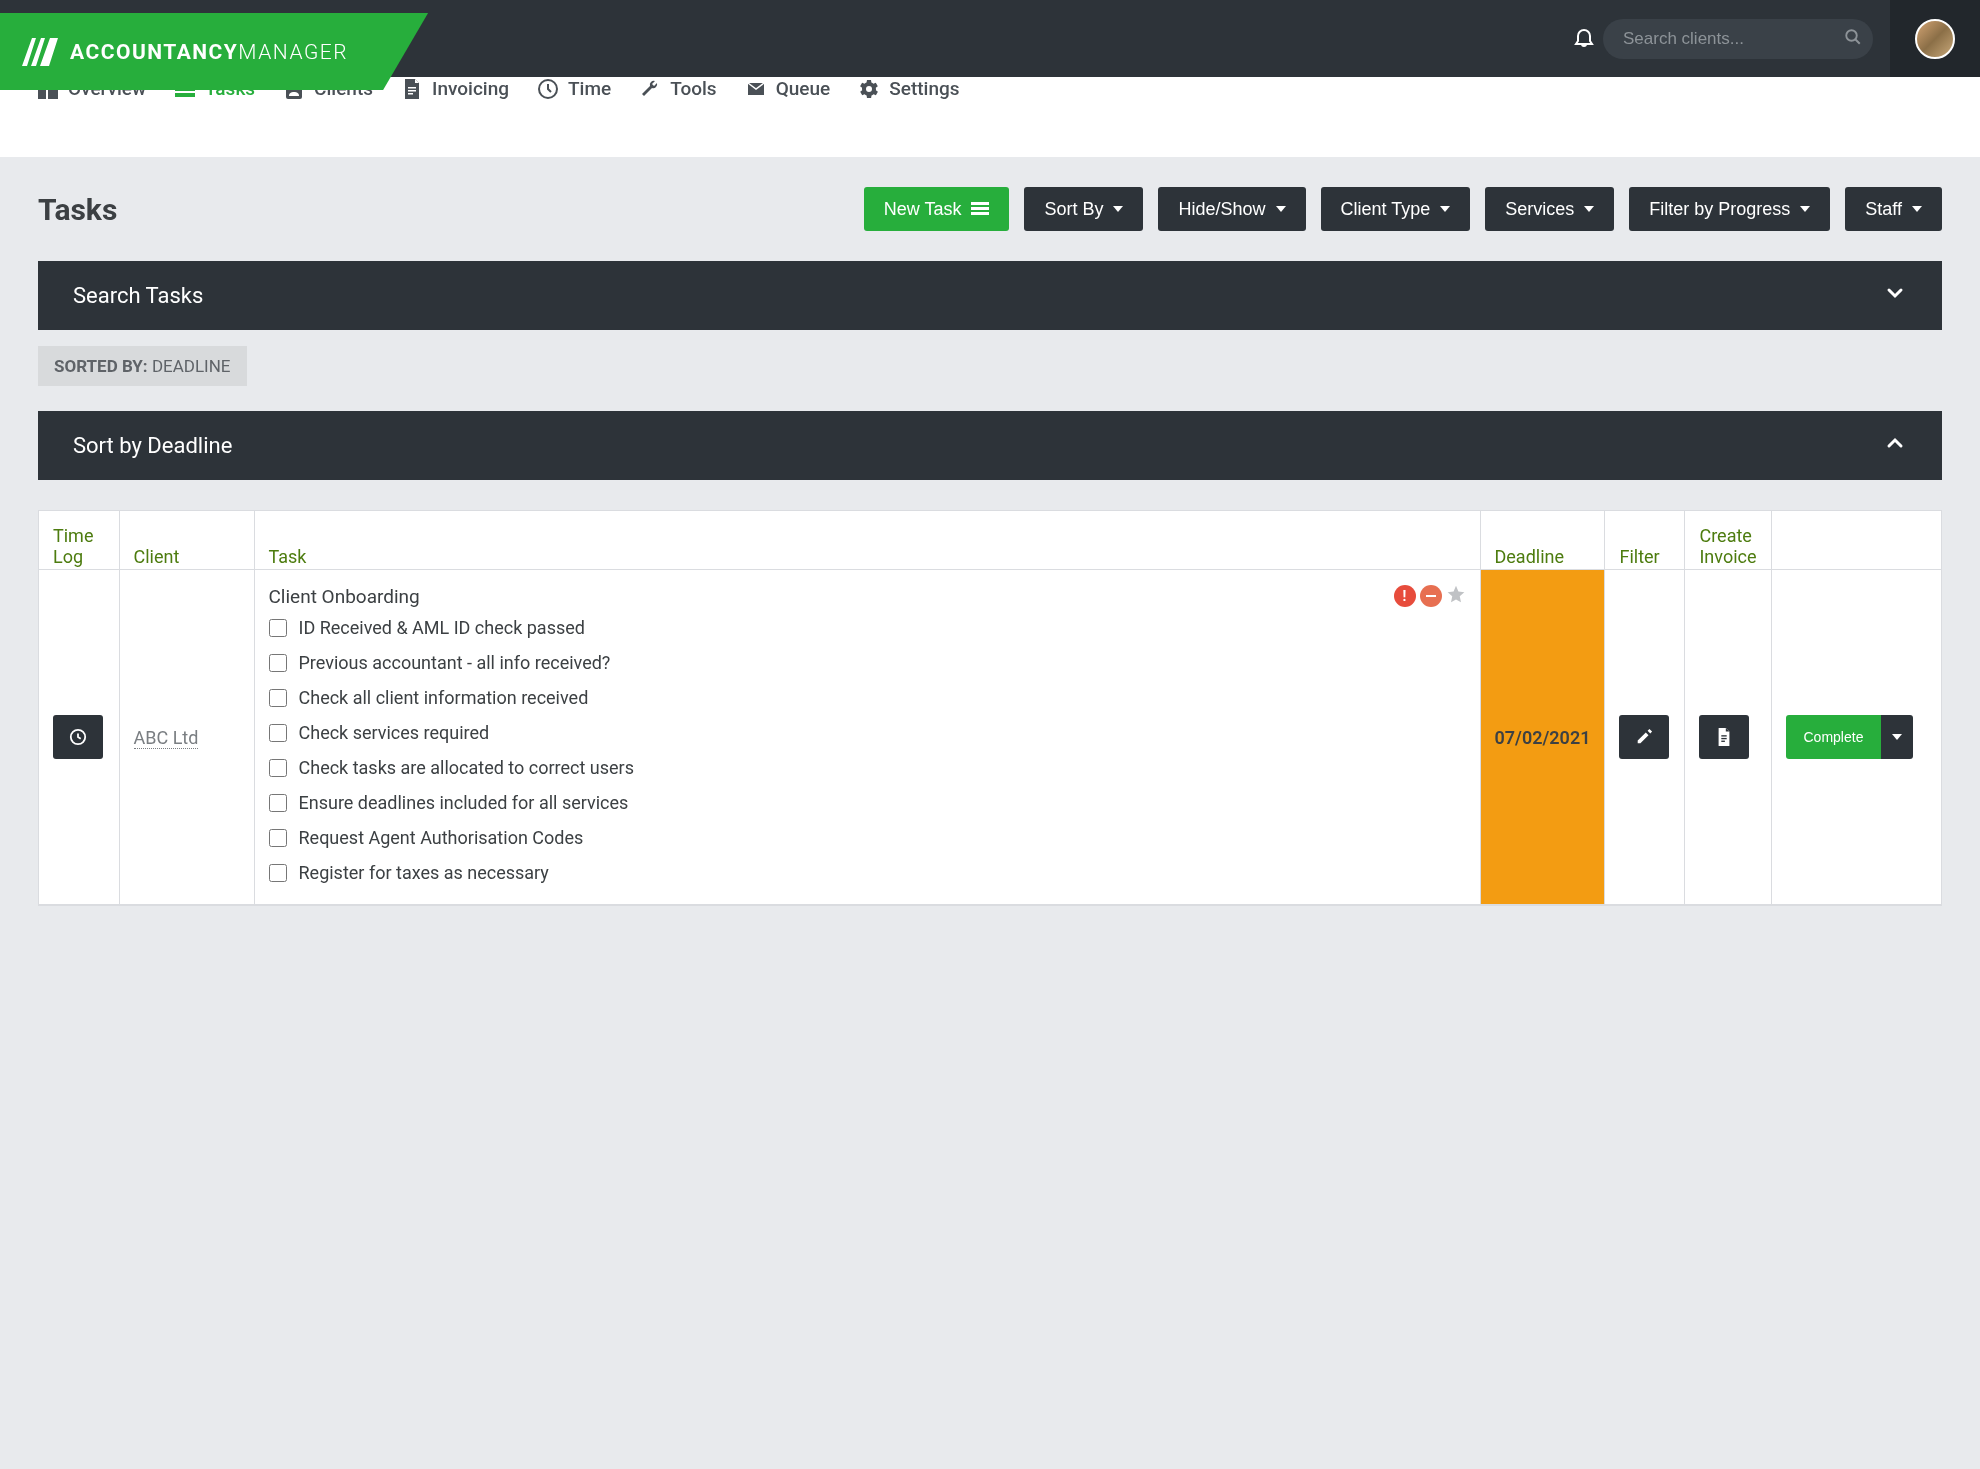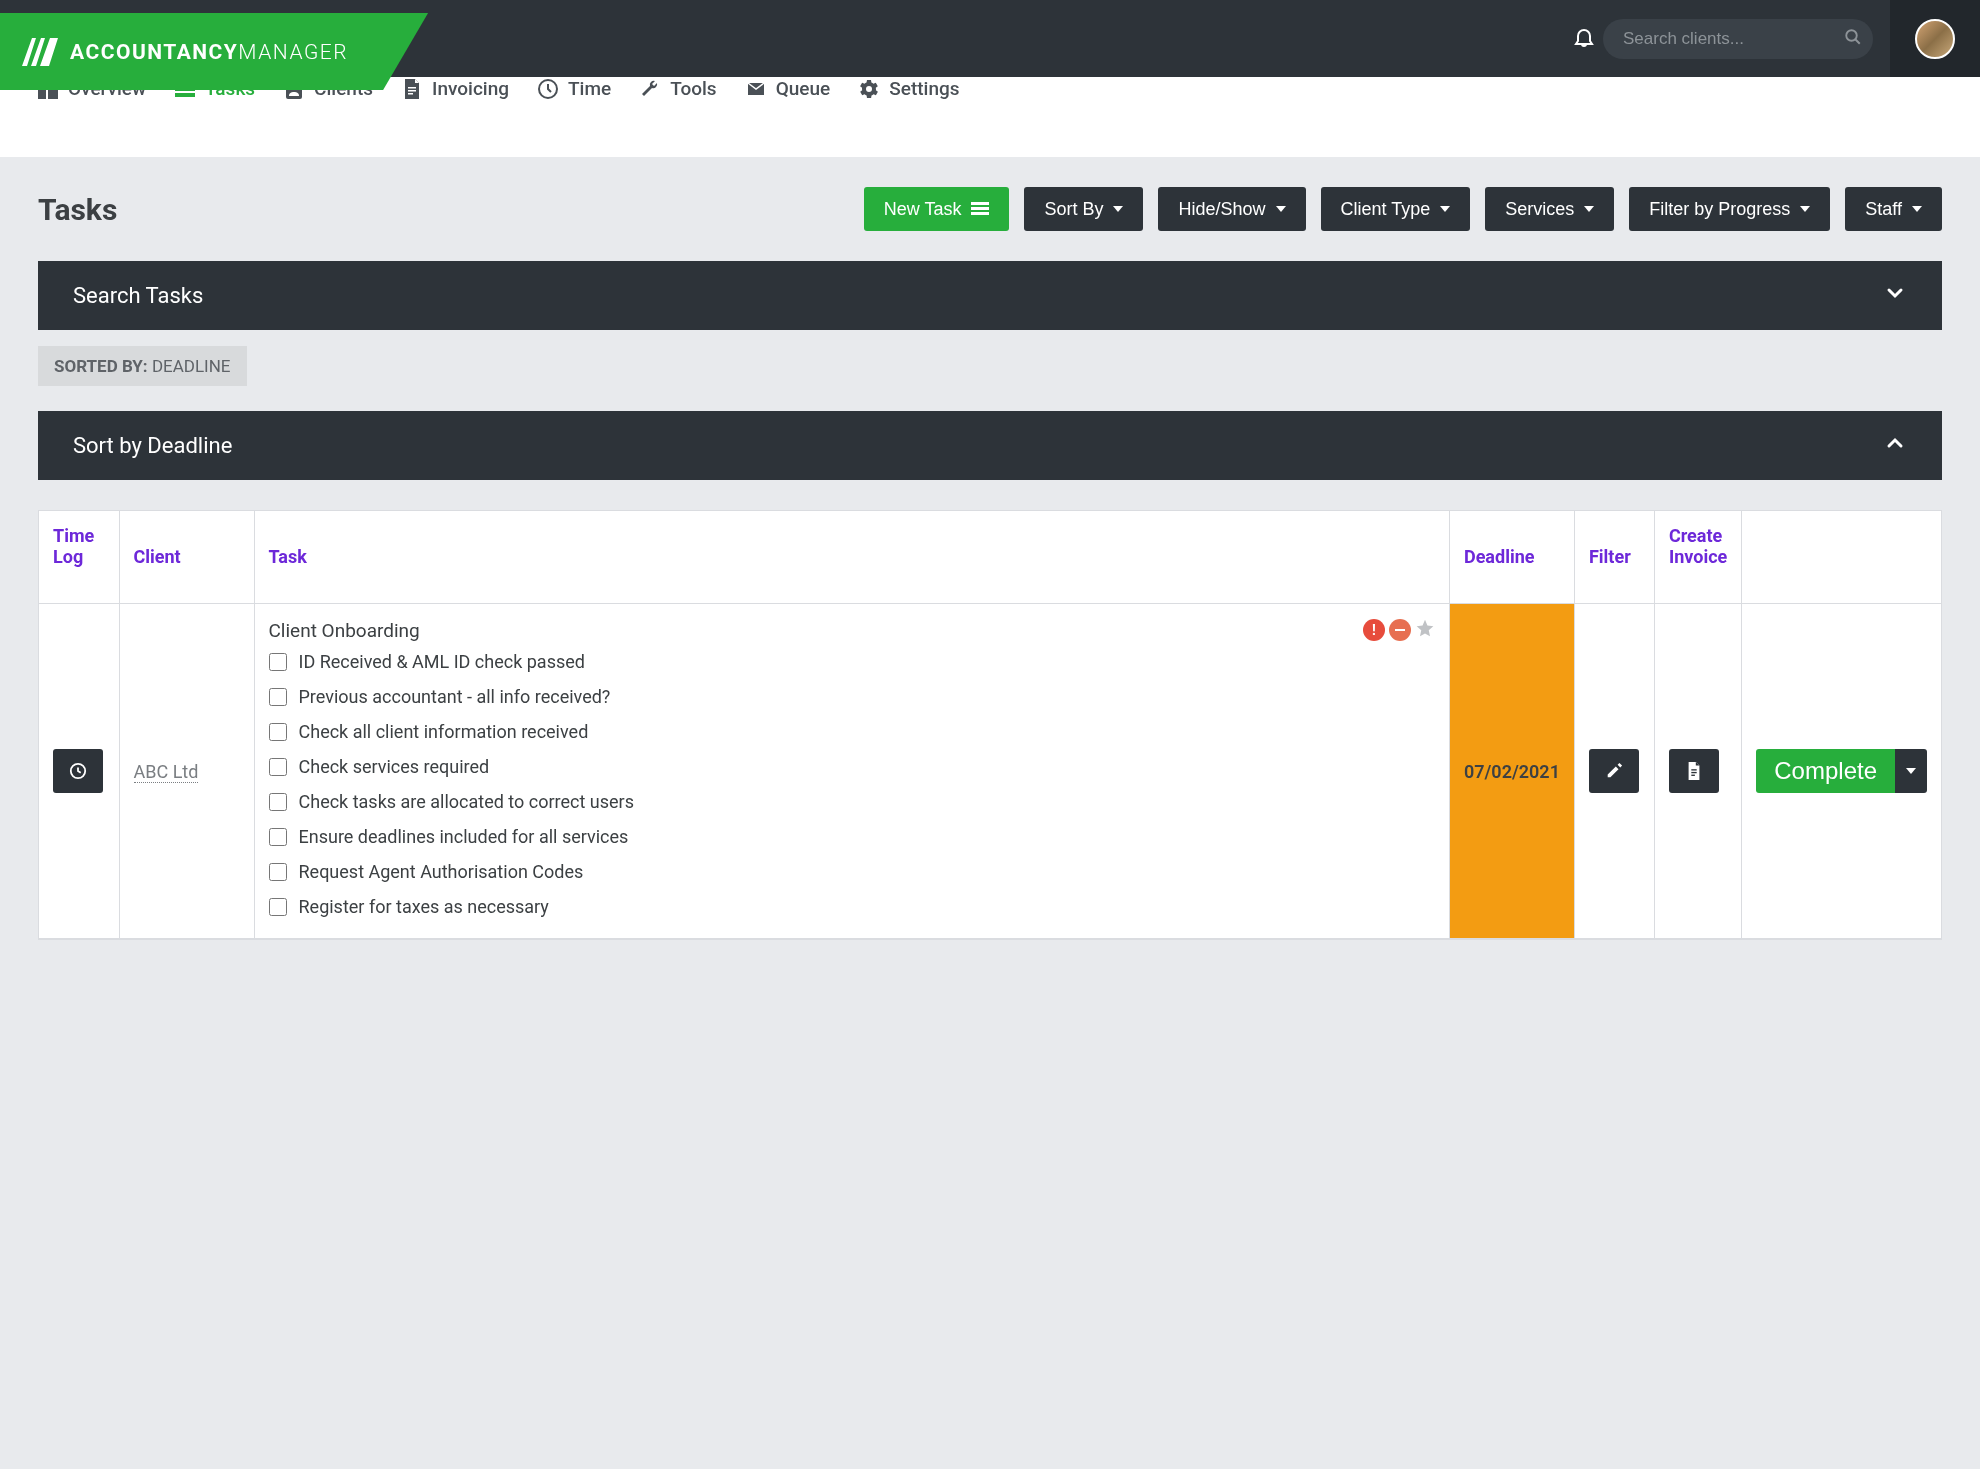--- a/index.html
+++ b/index.html
@@ -168,25 +168,25 @@
 .table-wrap { background: white; border: 1px solid #dadce0; }
 .table { width: 100%; border-collapse: collapse; }
 .table th, .table td {
   text-align: left;
   padding: 14px 14px;
   border-right: 1px solid #dadce0;
   border-bottom: 1px solid #dadce0;
   vertical-align: top;
 }
 .table th {
-  color: #6d28d9;
-  font-weight: 700;
+  color: #4d7c0f;
+  font-weight: 400;
   font-size: 18px;
   vertical-align: bottom;
-  padding-bottom: 36px;
+  padding-bottom: 2px;
 }
 .table td { font-size: 18px; color: #3c4043; }
 .table td:last-child, .table th:last-child { border-right: none; }
 
 .col-timelog { width: 80px; }
 .col-client { width: 135px; }
 .col-task { }
 .col-deadline { width: 120px; }
 .col-update { width: 80px; }
 .col-invoice { width: 85px; }
@@ -254,21 +254,21 @@
   justify-content: center;
   cursor: pointer;
 }
 .complete-group { display: flex; }
 .btn-complete {
   background: #27ae3c;
   color: white;
   border: none;
   padding: 0 18px;
   height: 44px;
-  font-size: 24px;
+  font-size: 14px;
   font-weight: 500;
   border-radius: 3px 0 0 3px;
   cursor: pointer;
 }
 .btn-complete-caret {
   background: #2d3339;
   width: 32px;
   height: 44px;
   display: flex;
   align-items: center;

